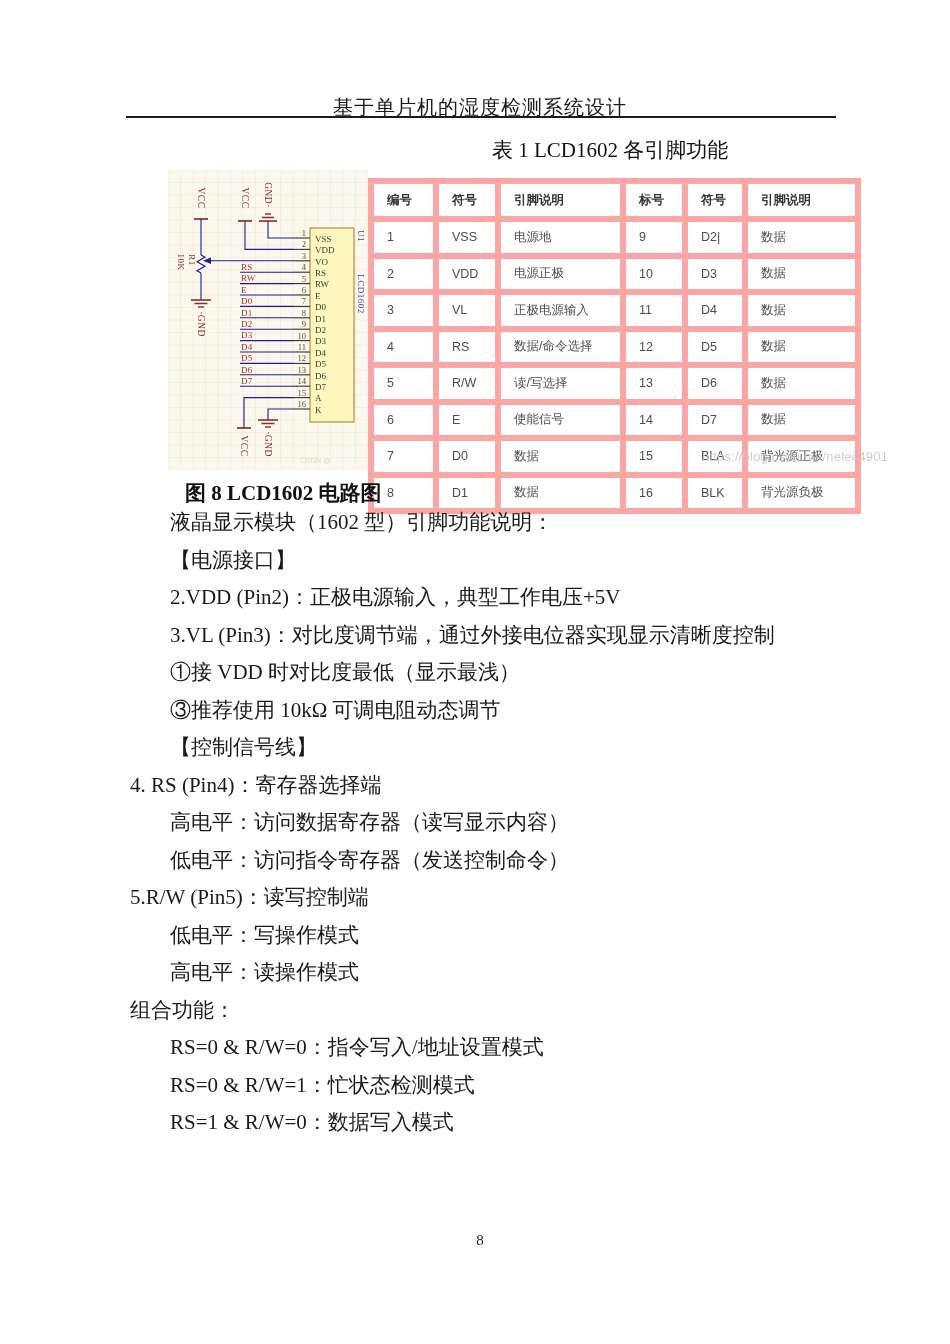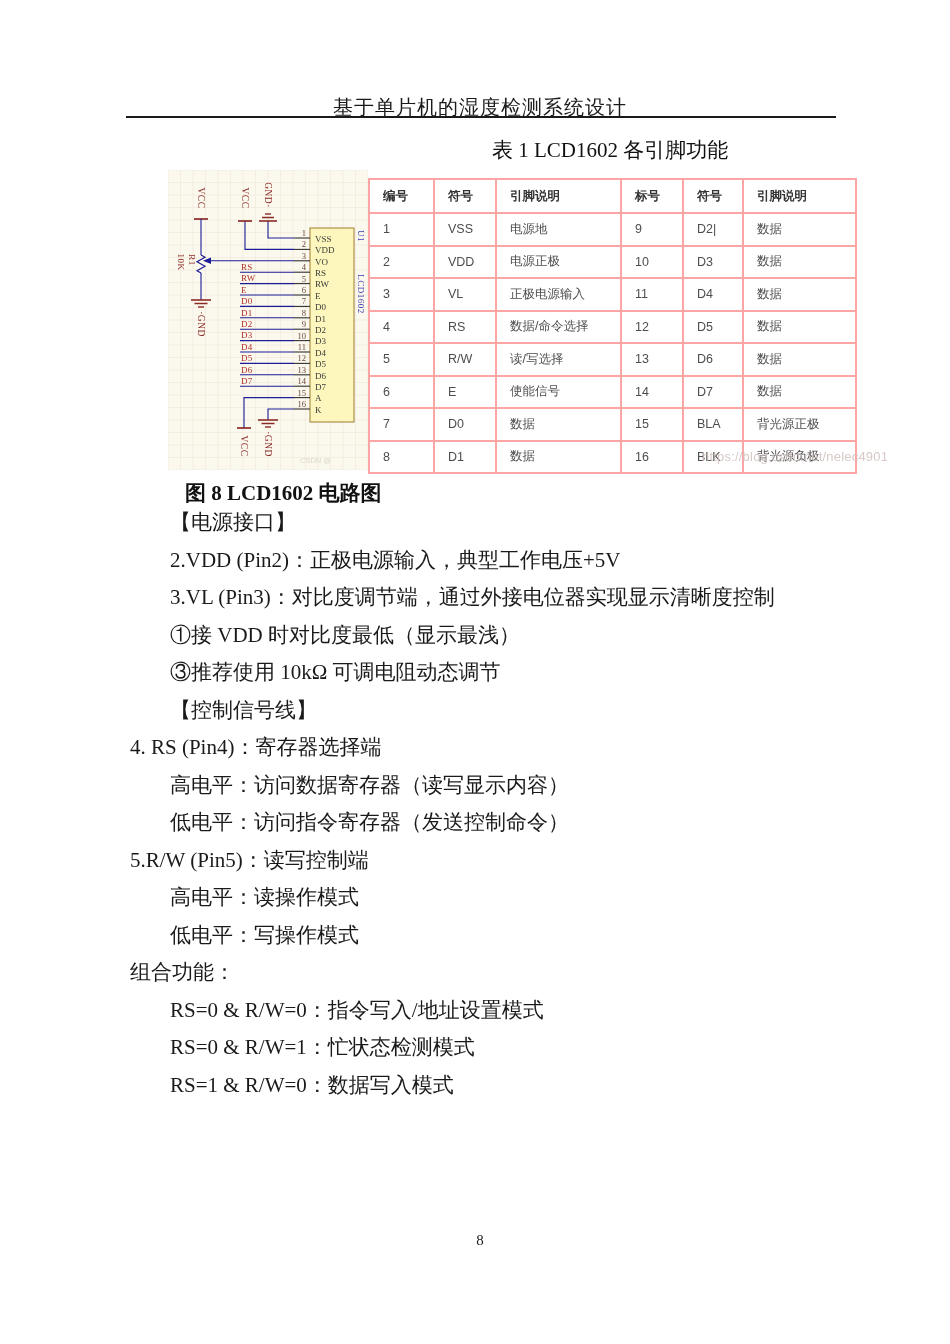--- a/index.html
+++ b/index.html
@@ -13,21 +13,21 @@
   .hdr-rule{left:126px;top:116px;width:710px;height:0;border-top:2.5px solid #1a1a1a;}
   
   .tbl-title{left:365px;top:136px;width:490px;text-align:center;font-size:21px;font-weight:normal;color:#111;}
   
   #schem{left:168px;top:170px;}
   
   .pin-table-wrap{left:368px;top:178px;width:487px;}
   table.pin-table{border-collapse:collapse;table-layout:fixed;width:487px;
     font-family:"Liberation Sans","DejaVu Sans",sans-serif;}
   table.pin-table th,table.pin-table td{
-    border:2px solid #fca5a5;text-align:left;padding:0 0 0 13px;overflow:hidden;white-space:nowrap;}
+    border:6px solid #fca5a5;text-align:left;padding:0 0 0 13px;overflow:hidden;white-space:nowrap;}
   table.pin-table th{height:32px;font-size:12.5px;font-weight:bold;color:#333;background:#fff;}
   table.pin-table td{height:30.5px;font-size:12.5px;color:#4d4d4d;background:#fff;}
   .wm-tbl{left:702px;top:449px;width:185px;font-family:"Liberation Sans",sans-serif;
     font-size:13px;color:#cfc0bd;opacity:.85;white-space:nowrap;overflow:hidden;letter-spacing:.2px;}
   
   .fig-caption{left:185px;top:479px;font-size:21px;font-weight:bold;color:#111;}
   
   .body-lines{left:130px;top:504px;width:710px;font-size:21px;color:#1a1a1a;}
   .body-lines .line{height:37.5px;line-height:37.5px;white-space:nowrap;}
   .body-lines .ind1{padding-left:40px;}
@@ -278,31 +278,32 @@
           <td>背光源负极</td>
         </tr>
       </tbody>
   </table>
 </div>
 <div class="abs wm-tbl">https://blog.csdn.net/nelec4901239</div>
 
 <div class="abs fig-caption">图 8 LCD1602 电路图</div>
 
 <div class="abs body-lines">
+    <div class="line ind1">液晶显示模块（1602 型）引脚功能说明：</div>
     <div class="line ind1">【电源接口】</div>
     <div class="line ind1">2.VDD (Pin2)：正极电源输入，典型工作电压+5V</div>
     <div class="line ind1">3.VL (Pin3)：对比度调节端，通过外接电位器实现显示清晰度控制</div>
     <div class="line ind1">①接 VDD 时对比度最低（显示最浅）</div>
     <div class="line ind1">③推荐使用 10kΩ 可调电阻动态调节</div>
     <div class="line ind1">【控制信号线】</div>
     <div class="line ind0">4. RS (Pin4)：寄存器选择端</div>
     <div class="line ind1">高电平：访问数据寄存器（读写显示内容）</div>
     <div class="line ind1">低电平：访问指令寄存器（发送控制命令）</div>
     <div class="line ind0">5.R/W (Pin5)：读写控制端</div>
+    <div class="line ind1">低电平：写操作模式</div>
     <div class="line ind1">高电平：读操作模式</div>
-    <div class="line ind1">低电平：写操作模式</div>
     <div class="line ind0">组合功能：</div>
     <div class="line ind1">RS=0 &amp; R/W=0：指令写入/地址设置模式</div>
     <div class="line ind1">RS=0 &amp; R/W=1：忙状态检测模式</div>
     <div class="line ind1">RS=1 &amp; R/W=0：数据写入模式</div>
   </div>
 
 <div class="abs page-num">8</div>
 
 </body></html>

